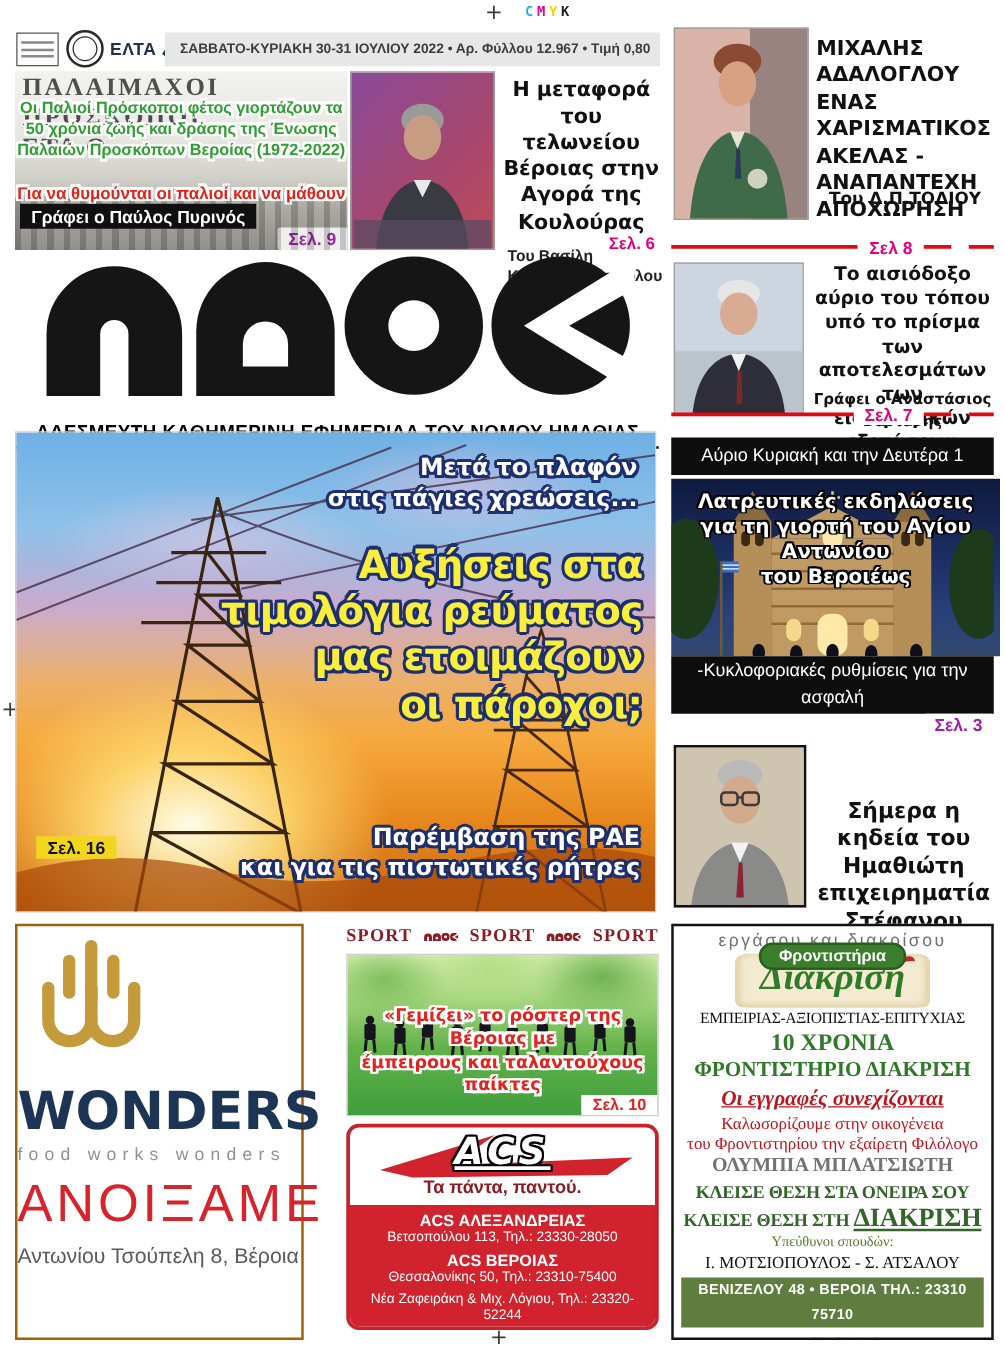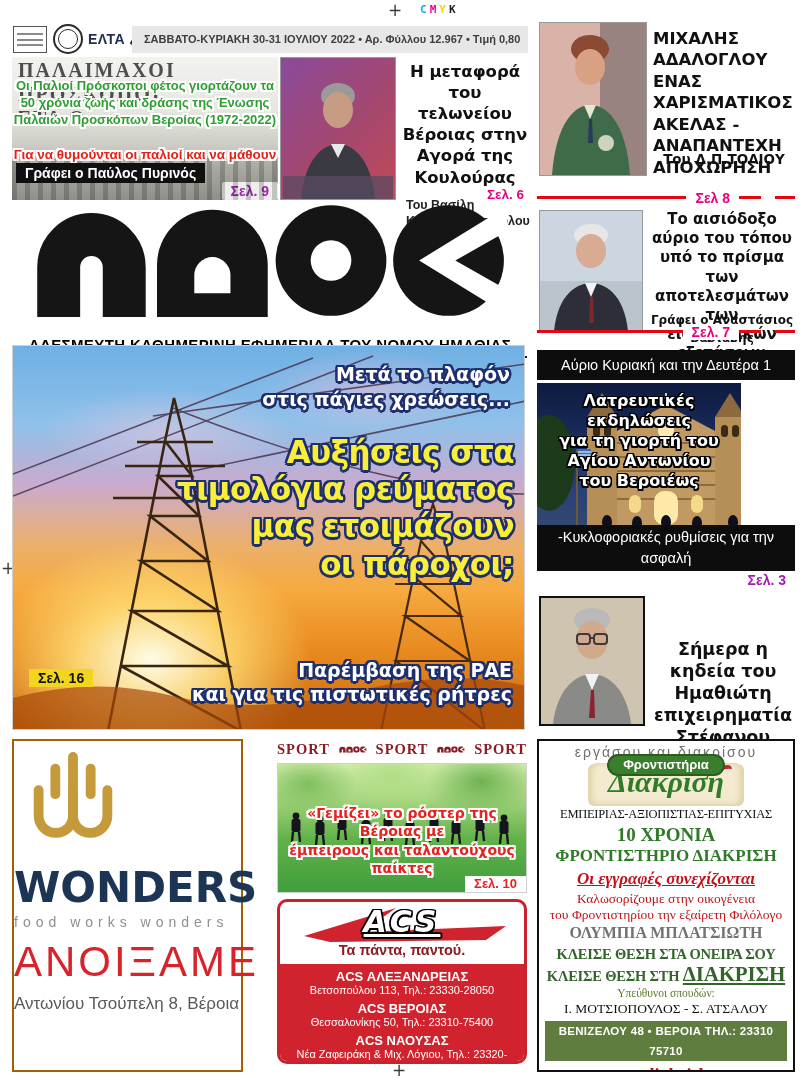--- a/index.html
+++ b/index.html
@@ -90,21 +90,21 @@
   .main-head{position:absolute;top:88px;right:10px;width:360px;text-align:right;z-index:2;
              font:800 31px/1.2 "DejaVu Sans",sans-serif;color:#f9ee3b;letter-spacing:-.5px;}
   .main-sub{position:absolute;bottom:22px;right:12px;width:330px;text-align:right;z-index:2;
             font:700 19px/1.3 "DejaVu Sans",sans-serif;color:#fff;}
   .main-page{position:absolute;left:16px;bottom:42px;background:#f2d51f;color:#111;z-index:2;
              font:700 14px "Liberation Sans",sans-serif;padding:1px 9px;}
 
   
   .church-banner{left:537px;top:350px;width:258px;height:30px;background:#0d0d0d;color:#fff;
                  font:400 14.5px/30px "Liberation Sans",sans-serif;text-align:center;}
-  .church-photo{left:537px;top:383px;width:204px;height:142px;overflow:hidden;
+  .church-photo{left:537px;top:383px;width:263px;height:142px;overflow:hidden;
                 background:linear-gradient(180deg,#0e1a3e 0%,#1c2f63 45%,#2a407a 75%,#32486e 100%);}
   .church-title{position:absolute;left:0;top:8px;width:100%;text-align:center;z-index:2;
                 font:800 16px/1.25 "DejaVu Sans",sans-serif;color:#fff;}
   .church-note{left:537px;top:525px;width:258px;height:46px;background:#0d0d0d;color:#fff;text-align:center;
                font:400 14.5px/21px "Liberation Sans",sans-serif;padding-top:2px;box-sizing:border-box;}
   .church-page{left:auto;right:9px;top:571px;}
   .funeral{left:537px;top:592px;width:258px;height:138px;}
   .fun-photo{position:absolute;left:2px;top:4px;width:106px;height:130px;background:#cfc4b0;
              border:2px solid #111;box-sizing:border-box;}
   .fun-text{position:absolute;left:114px;right:0;top:4px;text-align:center;
@@ -469,21 +469,20 @@
     <div class="acs-red">
       <div class="acs-branch">
         <b>ACS ΑΛΕΞΑΝΔΡΕΙΑΣ</b>
         <span>Βετσοπούλου 113, Τηλ.: 23330-28050</span>
       </div>
       <div class="acs-branch">
         <b>ACS ΒΕΡΟΙΑΣ</b>
         <span>Θεσσαλονίκης 50, Τηλ.: 23310-75400</span>
       </div>
       <div class="acs-branch">
-        <b>ACS ΝΑΟΥΣΑΣ</b>
         <span>Νέα Ζαφειράκη &amp; Μιχ. Λόγιου, Τηλ.: 23320-52244</span>
       </div>
     </div>
   </div>
 
   <div class="abs diakrisi">
     <div class="dk-motto">εργάσου και διακρίσου</div>
     <div class="dk-logo">
       <div class="dk-scroll"></div>
       <svg width="26" height="16" viewBox="0 0 26 16" style="position:absolute;right:18px;top:0">

